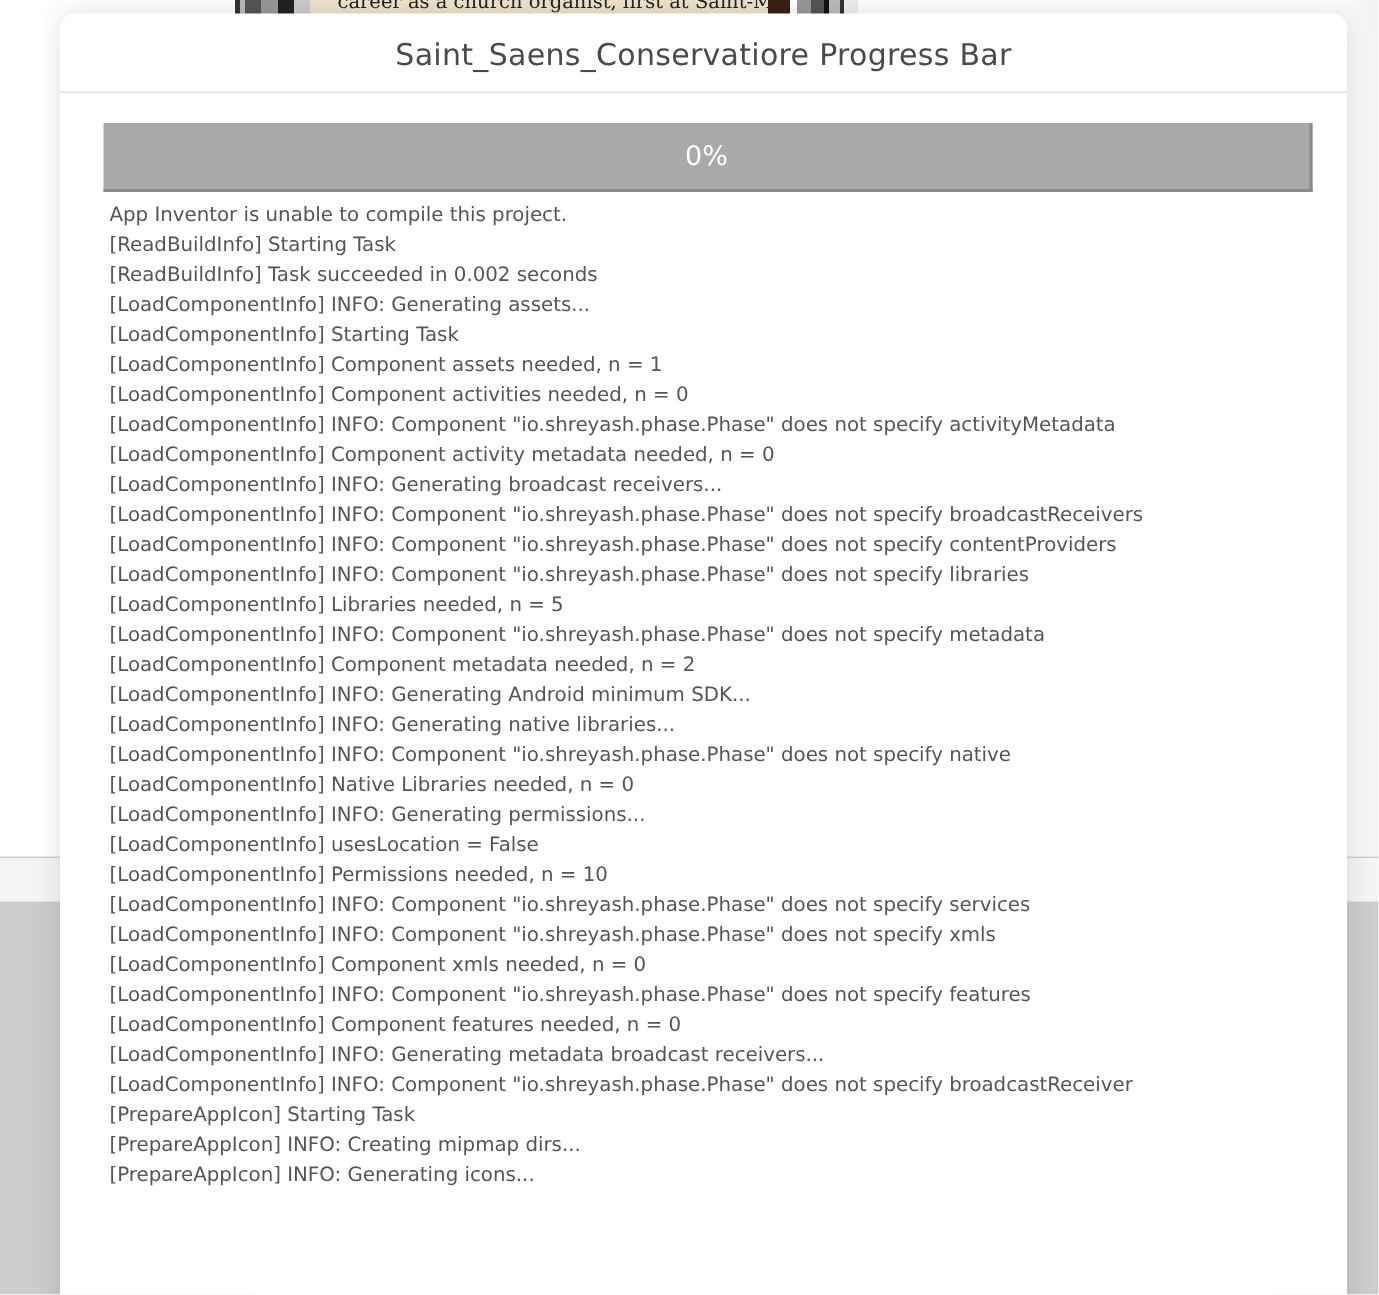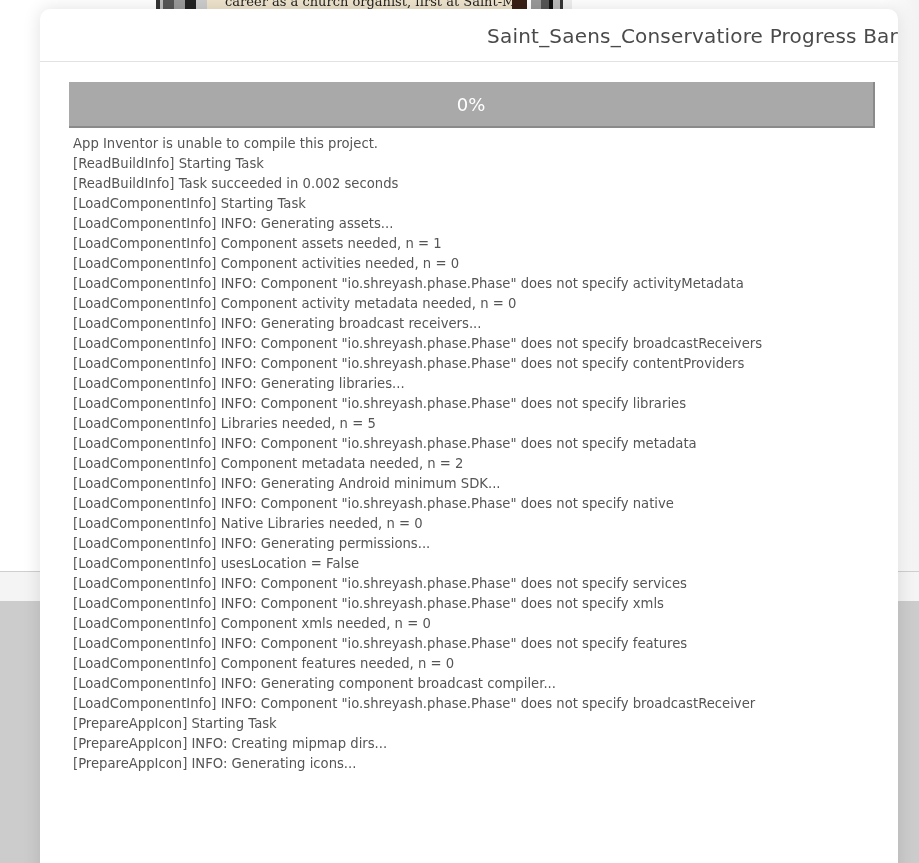--- a/index.html
+++ b/index.html
@@ -26,21 +26,21 @@
     .bg-banner .frame-r { width: 60px; height: 10px; background: linear-gradient(to right, #3a2015 0 25%, #fff 25% 32%, #999 32% 48%, #555 48% 62%, #111 62% 68%, #bbb 68% 80%, #333 80% 85%, #eee 85%); }
 
     
     .dialog {
       position: absolute; left: 40px; top: 9px; width: 858px; height: 900px;
       background: #ffffff; border-radius: 10px;
       box-shadow: 0 0 18px rgba(0,0,0,0.12);
     }
     .dialog-header {
       height: 52px; border-bottom: 1px solid #e2e2e2;
-      display: flex; align-items: center; justify-content: flex-end;
+      display: flex; align-items: center; justify-content: center;
     }
     .dialog-title {
       font-size: 20px; color: #4a4a4a; letter-spacing: 0.2px;
       margin-top: 1px;
     }
     .progress-outer {
       position: absolute; left: 29px; top: 73px; width: 804px; height: 44px;
       background: #a9a9a9;
       border-right: 2px solid #8a8a8a; border-bottom: 2px solid #8a8a8a;
       display: flex; align-items: center; justify-content: center;
@@ -75,43 +75,44 @@
 
   <div class="progress-outer">
     <div class="progress-fill" id="progress-fill" style="width: 0%;"></div>
     <span class="progress-label">0%</span>
   </div>
 
   <div class="log" id="log">
       <div class="log-line">App Inventor is unable to compile this project.</div>
       <div class="log-line">[ReadBuildInfo] Starting Task</div>
       <div class="log-line">[ReadBuildInfo] Task succeeded in 0.002 seconds</div>
+      <div class="log-line">[LoadComponentInfo] INFO: Generating assets...</div>
       <div class="log-line">[LoadComponentInfo] Starting Task</div>
-      <div class="log-line">[LoadComponentInfo] INFO: Generating assets...</div>
       <div class="log-line">[LoadComponentInfo] Component assets needed, n = 1</div>
       <div class="log-line">[LoadComponentInfo] Component activities needed, n = 0</div>
       <div class="log-line">[LoadComponentInfo] INFO: Component "io.shreyash.phase.Phase" does not specify activityMetadata</div>
       <div class="log-line">[LoadComponentInfo] Component activity metadata needed, n = 0</div>
       <div class="log-line">[LoadComponentInfo] INFO: Generating broadcast receivers...</div>
       <div class="log-line">[LoadComponentInfo] INFO: Component "io.shreyash.phase.Phase" does not specify broadcastReceivers</div>
       <div class="log-line">[LoadComponentInfo] INFO: Component "io.shreyash.phase.Phase" does not specify contentProviders</div>
-      <div class="log-line">[LoadComponentInfo] INFO: Generating libraries...</div>
       <div class="log-line">[LoadComponentInfo] INFO: Component "io.shreyash.phase.Phase" does not specify libraries</div>
       <div class="log-line">[LoadComponentInfo] Libraries needed, n = 5</div>
       <div class="log-line">[LoadComponentInfo] INFO: Component "io.shreyash.phase.Phase" does not specify metadata</div>
       <div class="log-line">[LoadComponentInfo] Component metadata needed, n = 2</div>
       <div class="log-line">[LoadComponentInfo] INFO: Generating Android minimum SDK...</div>
+      <div class="log-line">[LoadComponentInfo] INFO: Generating native libraries...</div>
       <div class="log-line">[LoadComponentInfo] INFO: Component "io.shreyash.phase.Phase" does not specify native</div>
       <div class="log-line">[LoadComponentInfo] Native Libraries needed, n = 0</div>
       <div class="log-line">[LoadComponentInfo] INFO: Generating permissions...</div>
       <div class="log-line">[LoadComponentInfo] usesLocation = False</div>
+      <div class="log-line">[LoadComponentInfo] Permissions needed, n = 10</div>
       <div class="log-line">[LoadComponentInfo] INFO: Component "io.shreyash.phase.Phase" does not specify services</div>
       <div class="log-line">[LoadComponentInfo] INFO: Component "io.shreyash.phase.Phase" does not specify xmls</div>
       <div class="log-line">[LoadComponentInfo] Component xmls needed, n = 0</div>
       <div class="log-line">[LoadComponentInfo] INFO: Component "io.shreyash.phase.Phase" does not specify features</div>
       <div class="log-line">[LoadComponentInfo] Component features needed, n = 0</div>
-      <div class="log-line">[LoadComponentInfo] INFO: Generating component broadcast compiler...</div>
+      <div class="log-line">[LoadComponentInfo] INFO: Generating metadata broadcast receivers...</div>
       <div class="log-line">[LoadComponentInfo] INFO: Component "io.shreyash.phase.Phase" does not specify broadcastReceiver</div>
       <div class="log-line">[PrepareAppIcon] Starting Task</div>
       <div class="log-line">[PrepareAppIcon] INFO: Creating mipmap dirs...</div>
       <div class="log-line">[PrepareAppIcon] INFO: Generating icons...</div>
     </div>
 </div>
 
 </body></html>

